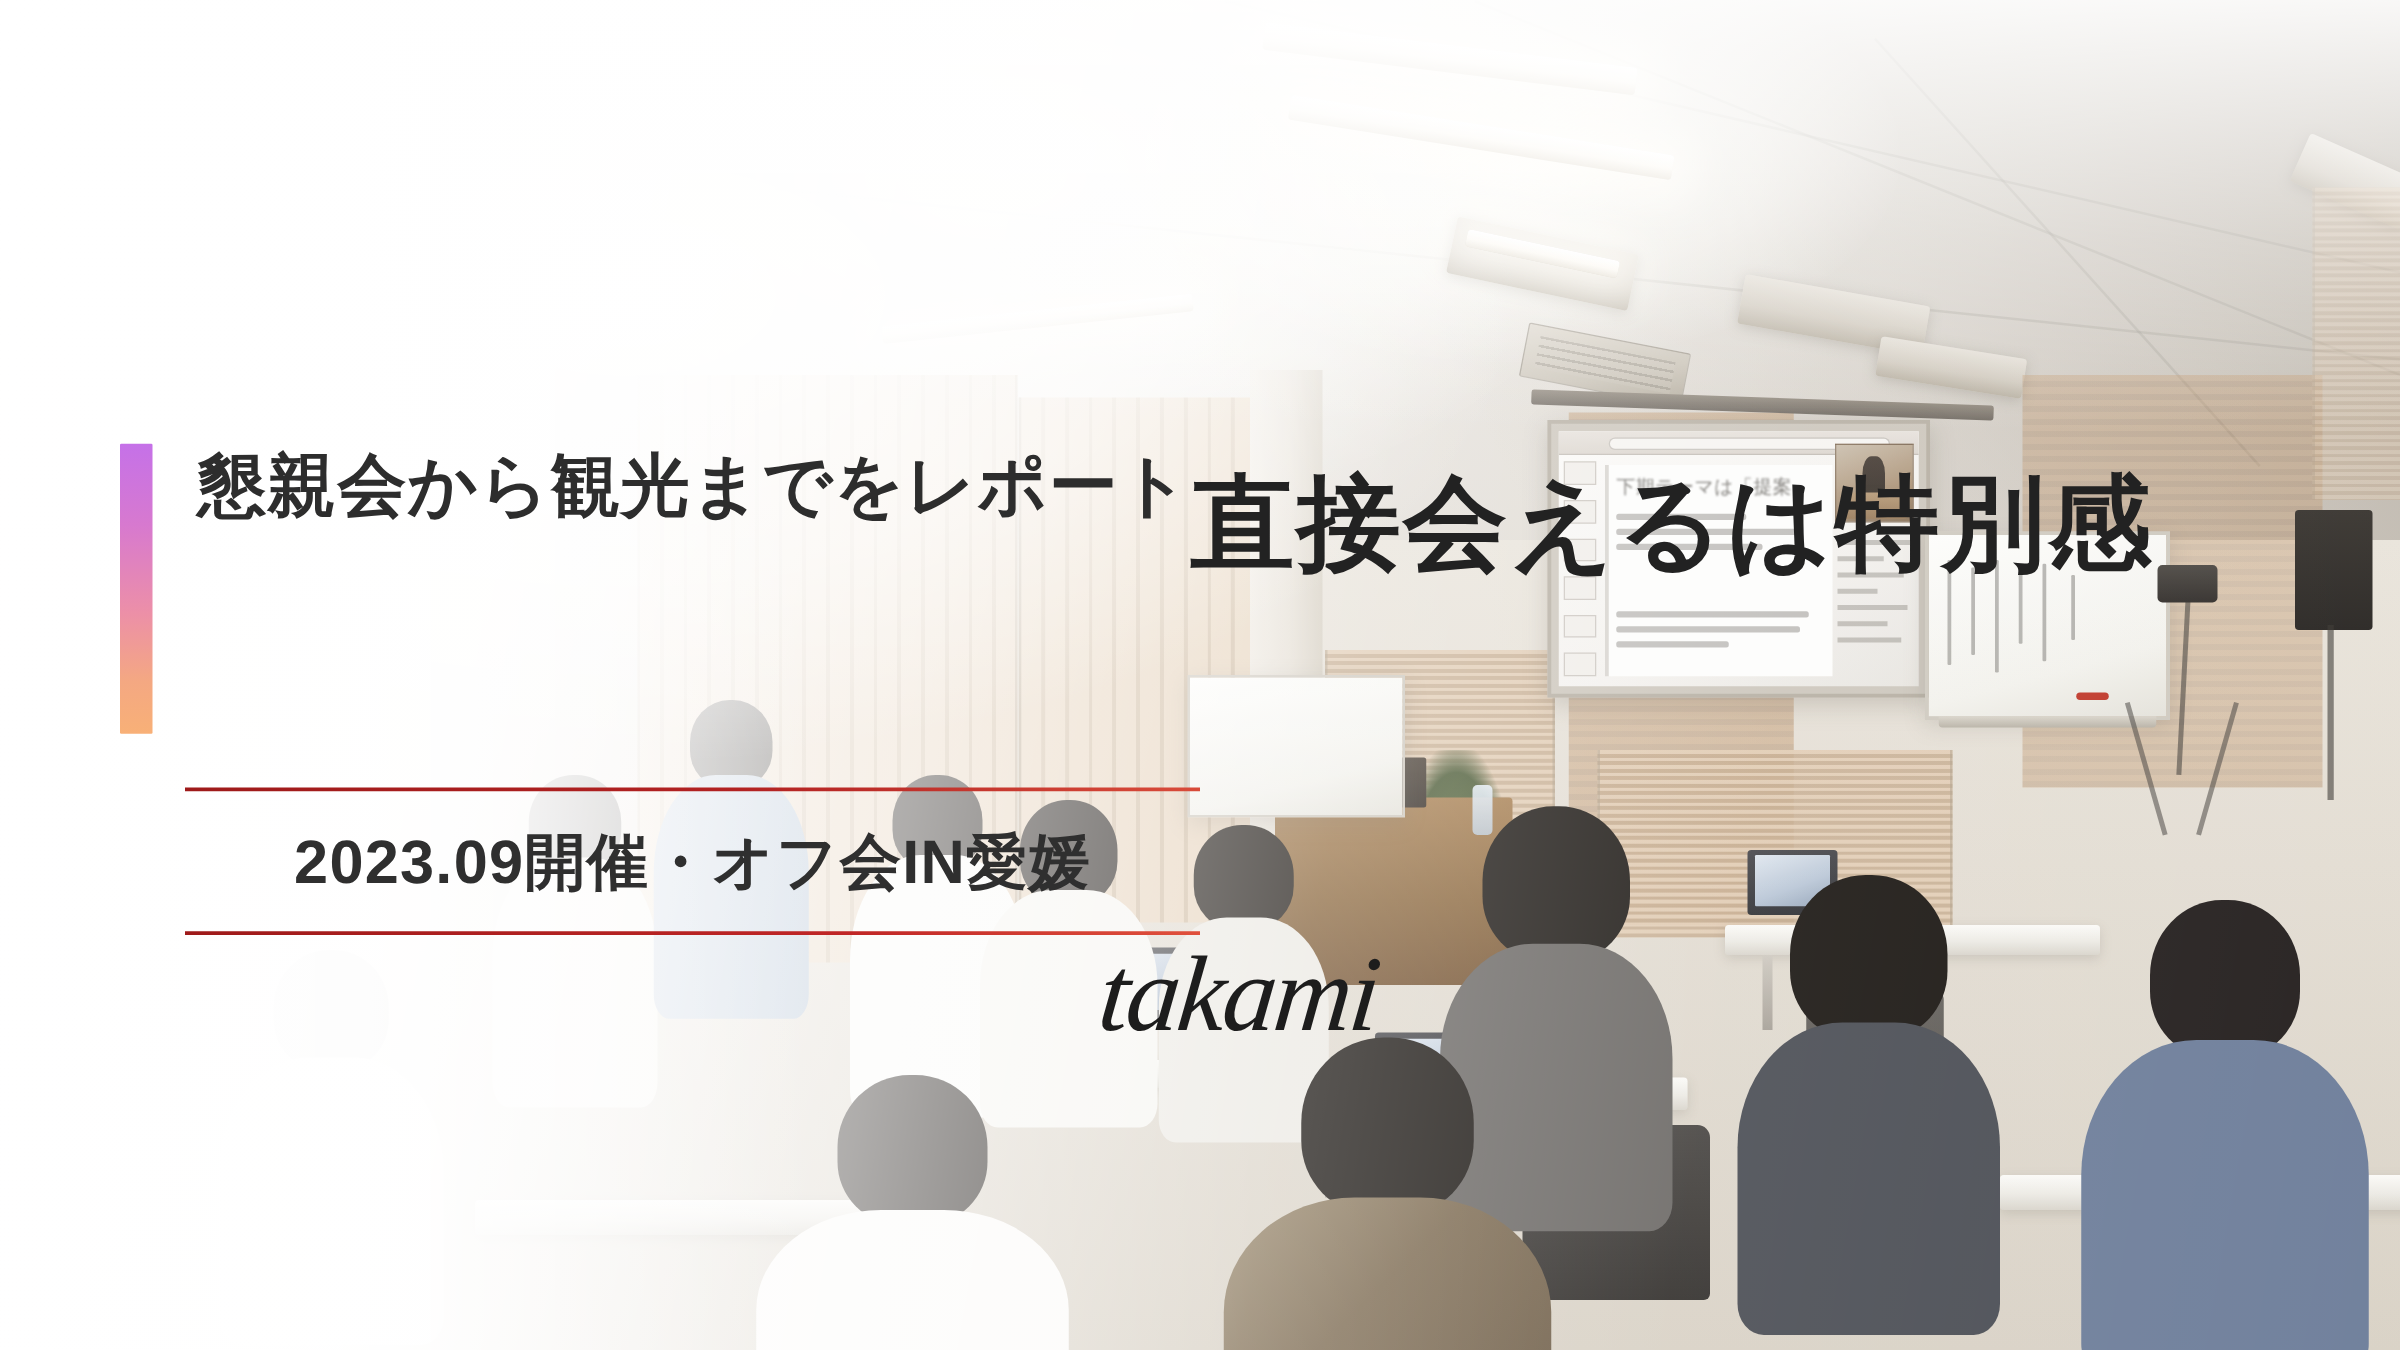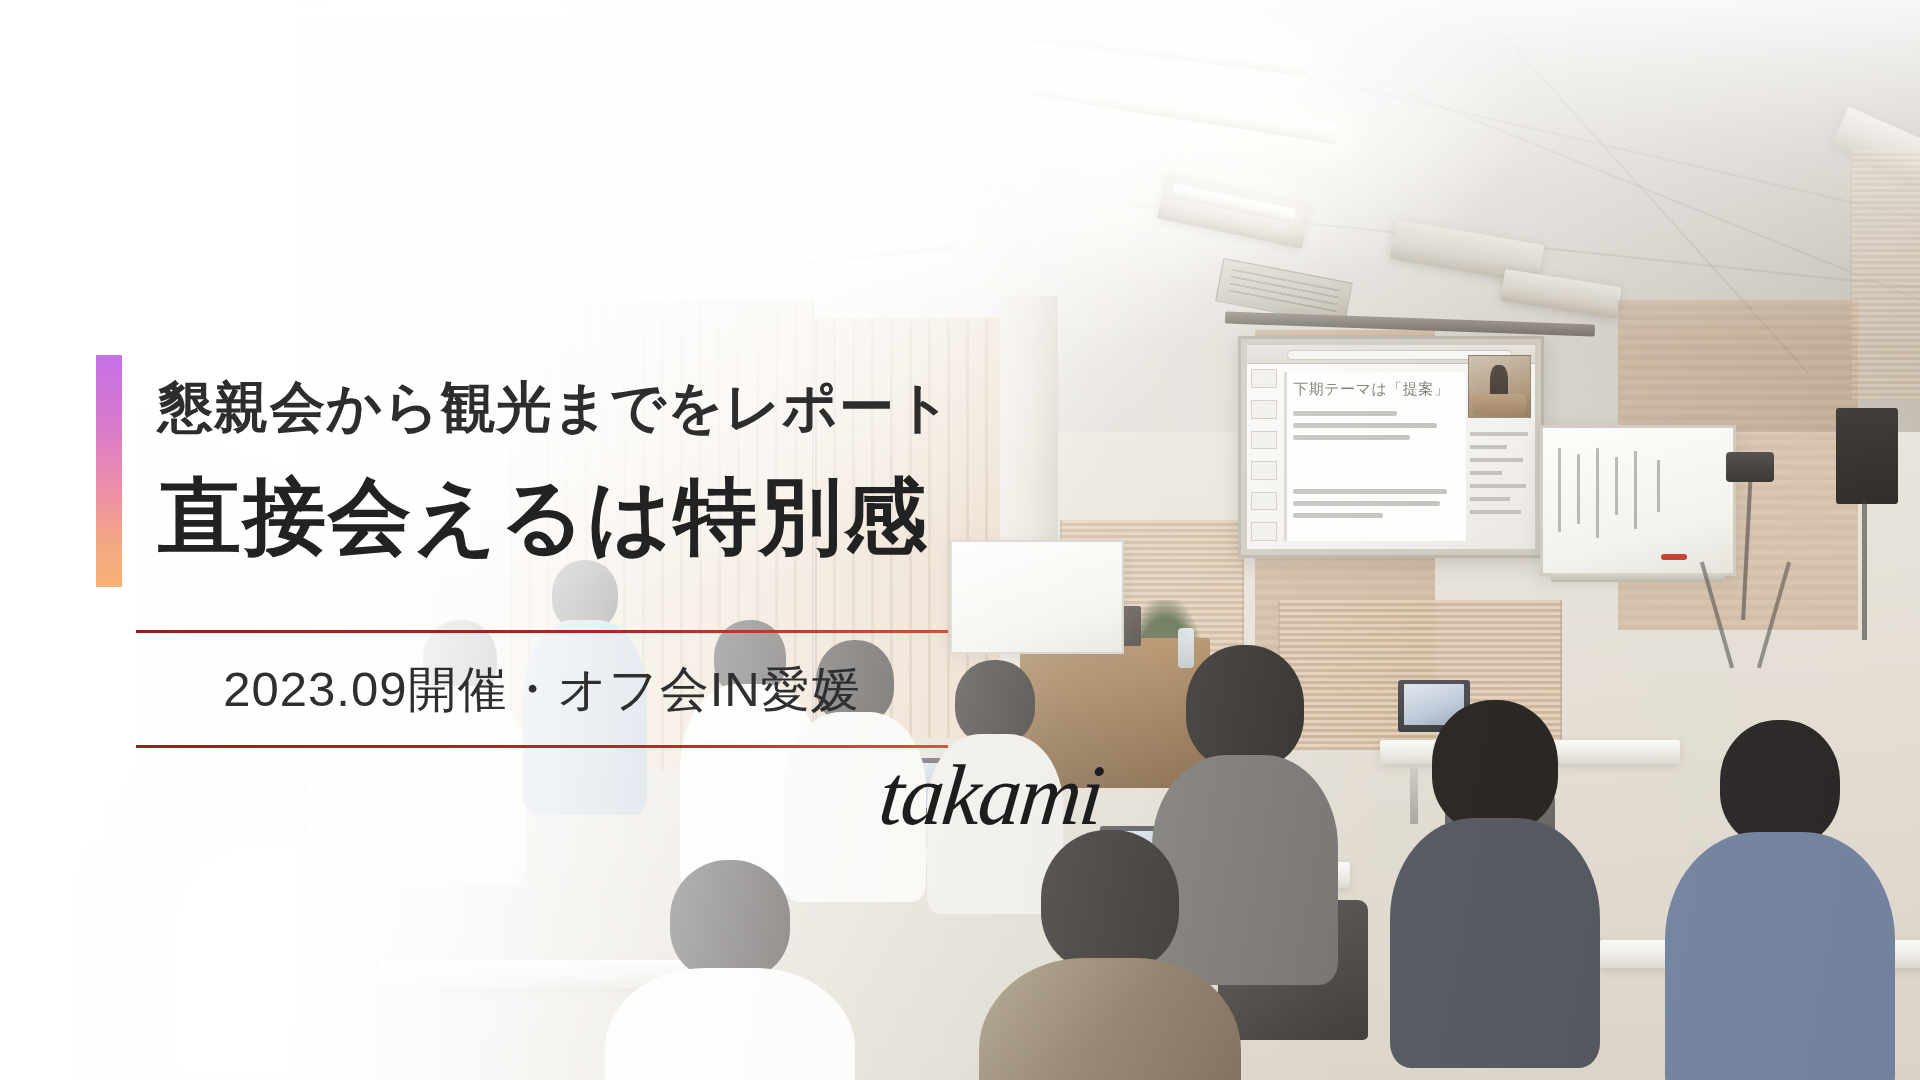--- a/index.html
+++ b/index.html
@@ -370,44 +370,45 @@
     align-items: stretch;
     gap: 36px;
   }
   .accent-bar {
     width: 26px;
     min-height: 232px;
     border-radius: 1px;
     background: linear-gradient(180deg, #c571e8 0%, #d779cf 28%, #ec8fa8 58%, #f4a882 82%, #f8b077 100%);
     flex: none;
   }
-  .headline-lines { display: flex; flex-direction: column; justify-content: center; }
+  .headline-lines { display: flex; flex-direction: row; justify-content: center; }
   .headline-sub {
     font-size: 55px;
     font-weight: 700;
     color: #2d2d2d;
     letter-spacing: 1px;
     line-height: 1.22;
     white-space: nowrap;
   }
   .headline-main {
     font-size: 83px;
     font-weight: 700;
     color: #222222;
     letter-spacing: 2px;
     line-height: 1.25;
     white-space: nowrap;
-    margin-top: 24px;
+    margin-top: 12px;
   }
 
   .meta-block {
     position: absolute;
-    left: 136px; top: 630px;
+    left: 148px; top: 630px;
     width: 812px;
     z-index: 40;
+    font-weight: bold;
   }
   .rule {
     height: 3px;
     background: linear-gradient(90deg, #9e1a1a 0%, #b22222 55%, #d84b3a 100%);
   }
   .rule.bottom { background: linear-gradient(90deg, #9e1a1a 0%, #c02626 65%, #e0503c 100%); }
   .meta-text {
     text-align: center;
     font-size: 49px;
     color: #2f2f2f;

